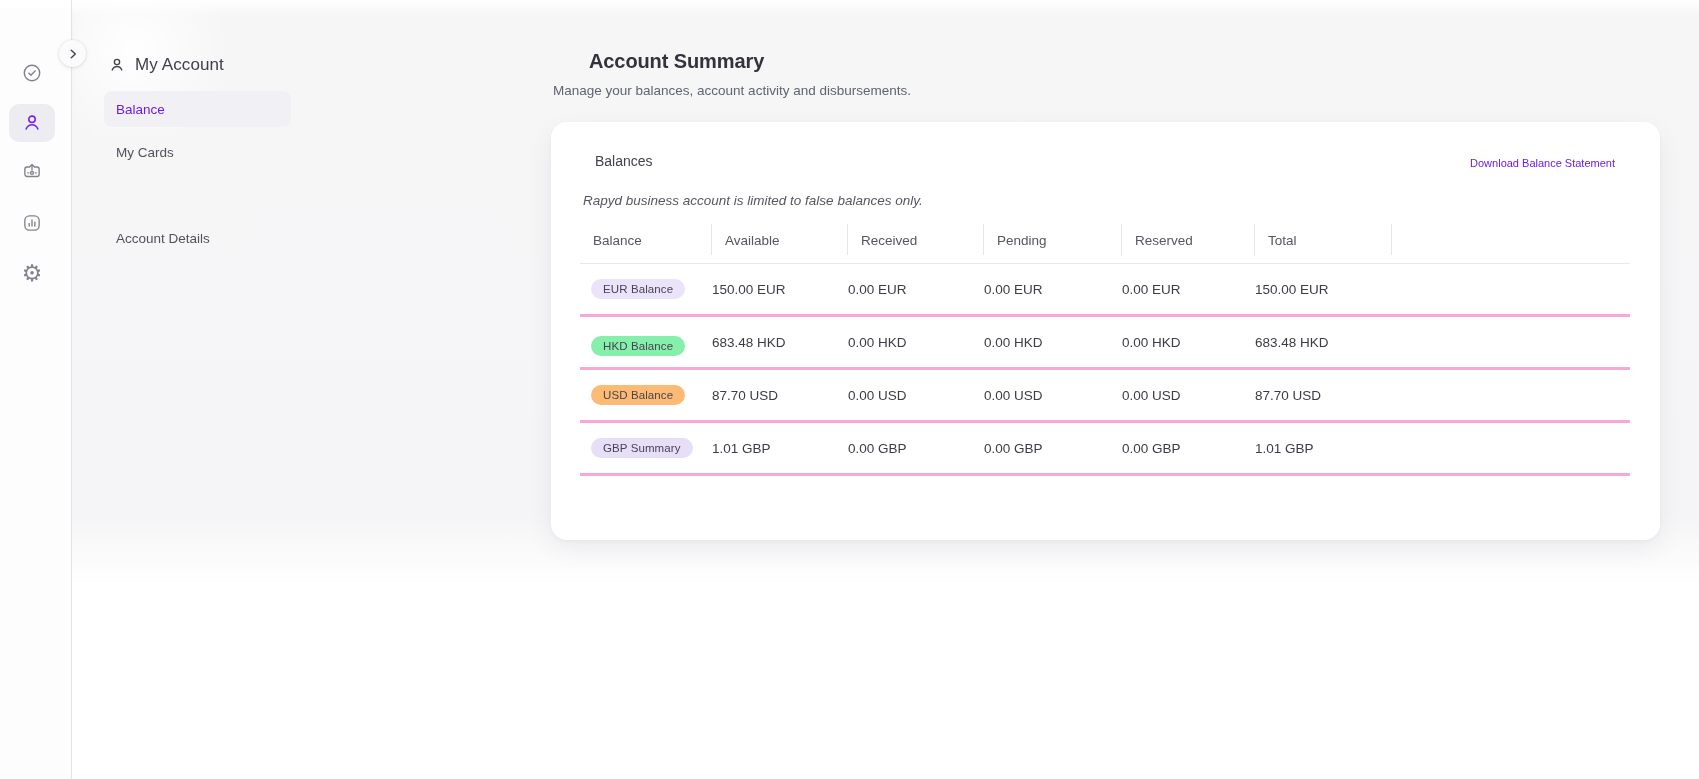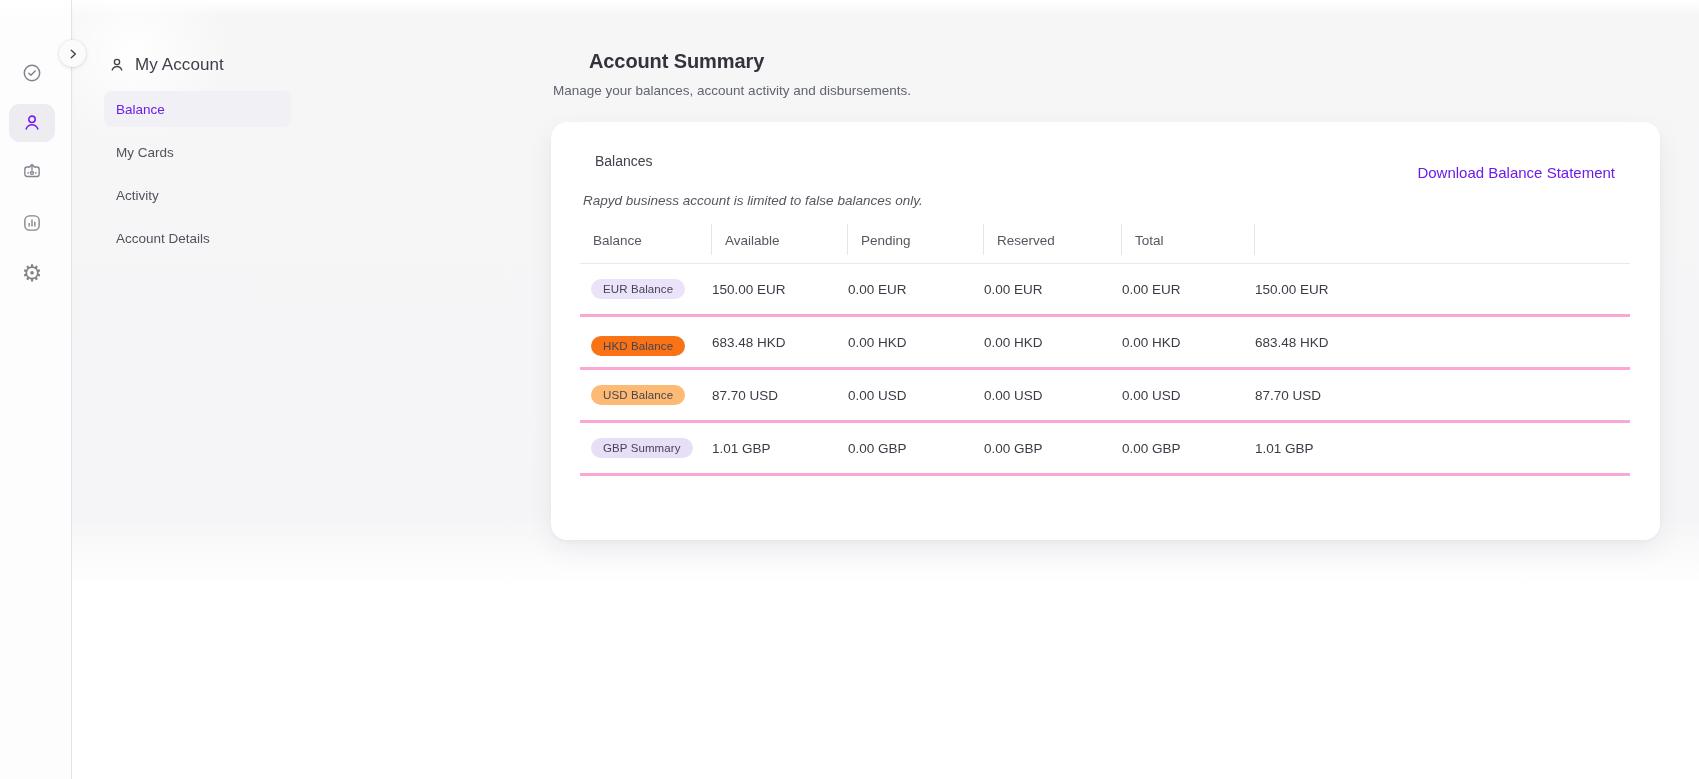--- a/index.html
+++ b/index.html
@@ -54,21 +54,21 @@
   
   .page-title{position:absolute;left:553px;top:50px;font-size:20px;font-weight:600;color:#32333c;letter-spacing:-.1px;margin-left:36px;}
   .page-subtitle{position:absolute;left:553px;top:83px;font-size:13.5px;color:#5f6470;}
   .card{
     position:absolute;left:551px;top:122px;width:1109px;height:418px;
     background:#ffffff;border-radius:16px;
     box-shadow:0 2px 4px rgba(20,20,43,.03),0 10px 28px rgba(20,20,43,.06);
   }
   .card-title{position:absolute;left:44px;top:31px;font-size:14px;font-weight:500;color:#41424b;}
   .card-link{
-    position:absolute;right:45px;top:42px;font-size:15px;font-weight:500;
+    position:absolute;right:45px;top:35px;font-size:11px;font-weight:500;
     color:#6c1bea;text-decoration:none;cursor:pointer;
   }
   .card-note{position:absolute;left:32px;top:71px;font-size:13.5px;color:#565660;font-style:italic;}
   
   .btable{position:absolute;left:29px;top:95px;width:1050px;}
   .thead,.trow{
     display:grid;grid-template-columns:132px 136px 136px 138px 133px 137px 1fr;
     align-items:center;
   }
   .thead{height:46px;border-bottom:1px solid #e9e9ed;}
@@ -148,54 +148,54 @@
       <span class="hicon">
         <svg width="18" height="18" viewBox="0 0 24 24" fill="none" stroke="currentColor" stroke-width="1.8" stroke-linecap="round" stroke-linejoin="round">
           <circle cx="12" cy="8" r="3.5"></circle>
             <path d="M5.6 18.6c1.2-3 3.6-4.6 6.4-4.6s5.2 1.6 6.4 4.6"></path>
         </svg>
       </span>
       <span>My Account</span>
     </div>
     <div class="nav-item active" style="top:91px">Balance</div>
     <div class="nav-item" style="top:134px">My Cards</div>
-    <div class="nav-item" style="top:177px">Activity</div>
     <div class="nav-item" style="top:220px">Account Details</div>
   </div>
 
   <div class="page-title">Account Summary</div>
   <div class="page-subtitle">Manage your balances, account activity and disbursements.</div>
 
   <section class="card">
     <div class="card-title">Balances</div>
     <a class="card-link">Download Balance Statement</a>
     <div class="card-note">Rapyd business account is limited to false balances only.</div>
 
     <div class="btable">
       <div class="thead">
         <div class="hcell with-divider">Balance</div>
         <div class="hcell with-divider">Available</div>
+        <div class="hcell with-divider">Received</div>
         <div class="hcell with-divider">Pending</div>
         <div class="hcell with-divider">Reserved</div>
         <div class="hcell with-divider">Total</div>
         <div class="hcell"></div>
       </div>
 
       <div class="trow">
         <div class="cell badge-cell"><span class="badge" style="background-color: rgb(234, 227, 249);">EUR Balance</span></div>
         <div class="cell num">150.00 EUR</div>
         <div class="cell num">0.00 EUR</div>
         <div class="cell num">0.00 EUR</div>
         <div class="cell num">0.00 EUR</div>
         <div class="cell num total">150.00 EUR</div>
         <div class="cell"></div>
       </div>
 
       <div class="trow">
-        <div class="cell badge-cell"><span class="badge" style="background-color: #f97316; margin-top: 8px;">HKD Balance</span></div>
+        <div class="cell badge-cell"><span class="badge" style="background-color: #86efac; margin-top: 8px;">HKD Balance</span></div>
         <div class="cell num">683.48 HKD</div>
         <div class="cell num">0.00 HKD</div>
         <div class="cell num">0.00 HKD</div>
         <div class="cell num">0.00 HKD</div>
         <div class="cell num total">683.48 HKD</div>
         <div class="cell"></div>
       </div>
 
       <div class="trow">
         <div class="cell badge-cell"><span class="badge" style="background-color: #fdba74;">USD Balance</span></div>

